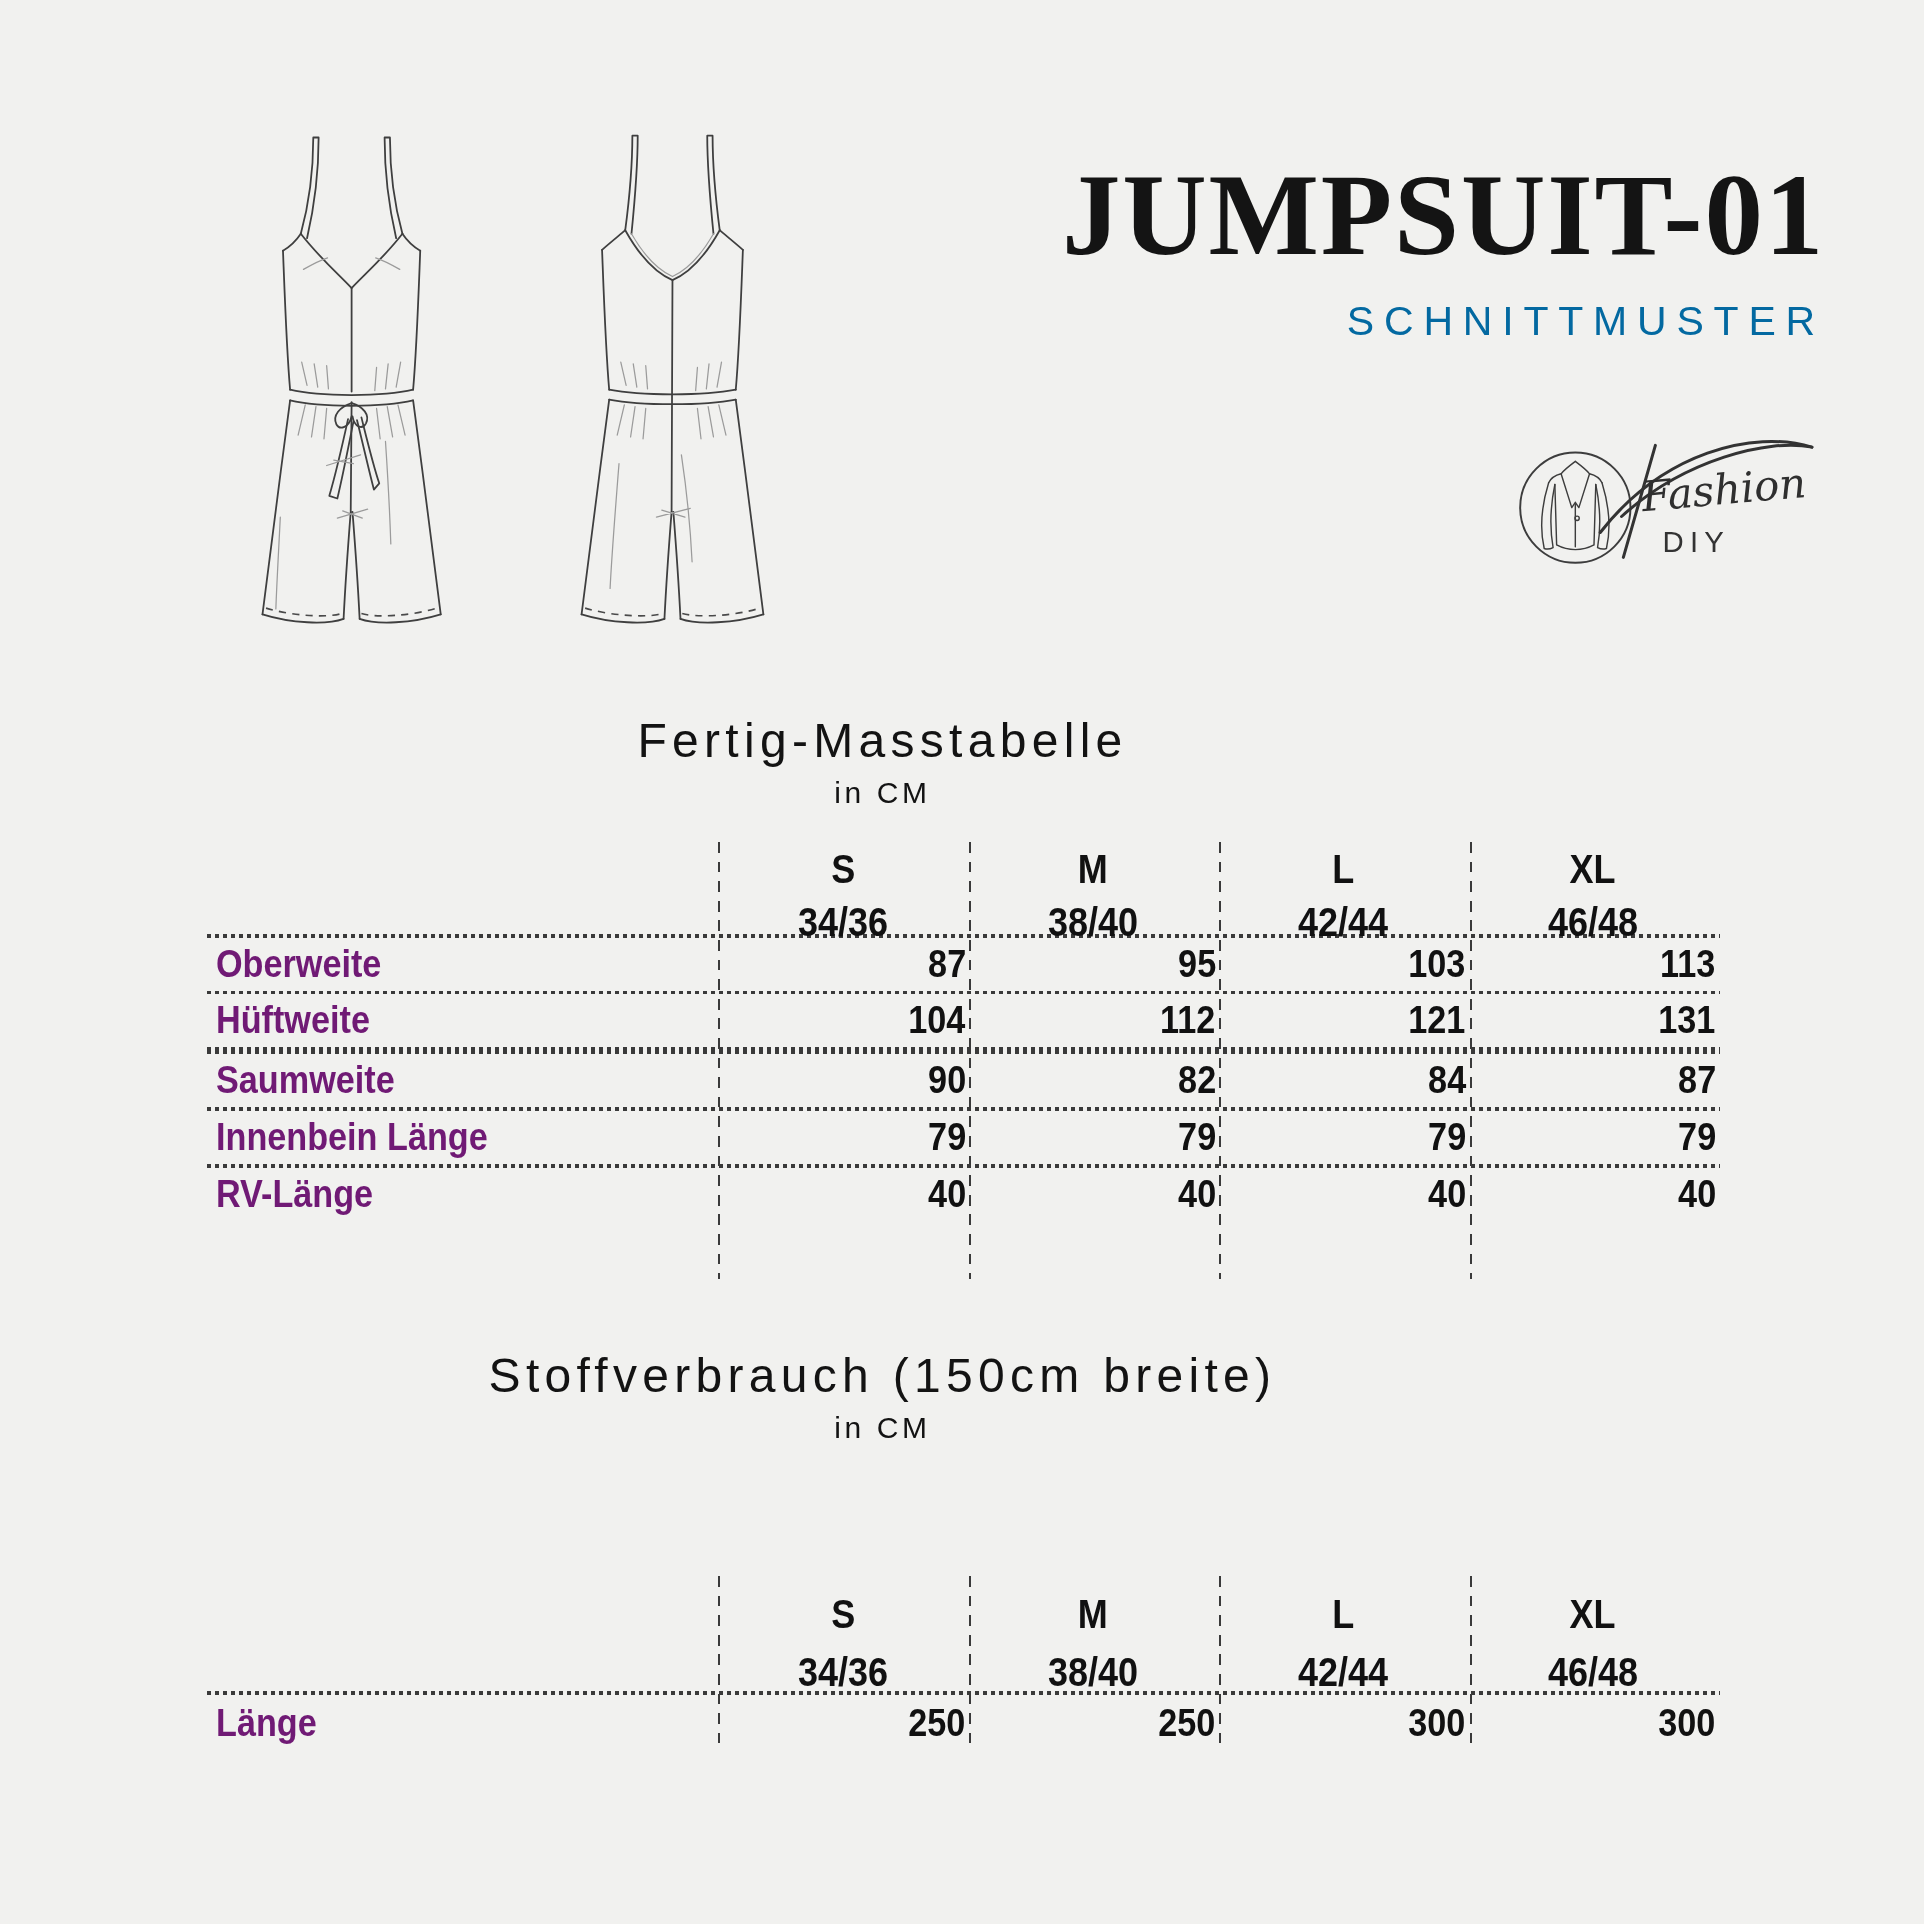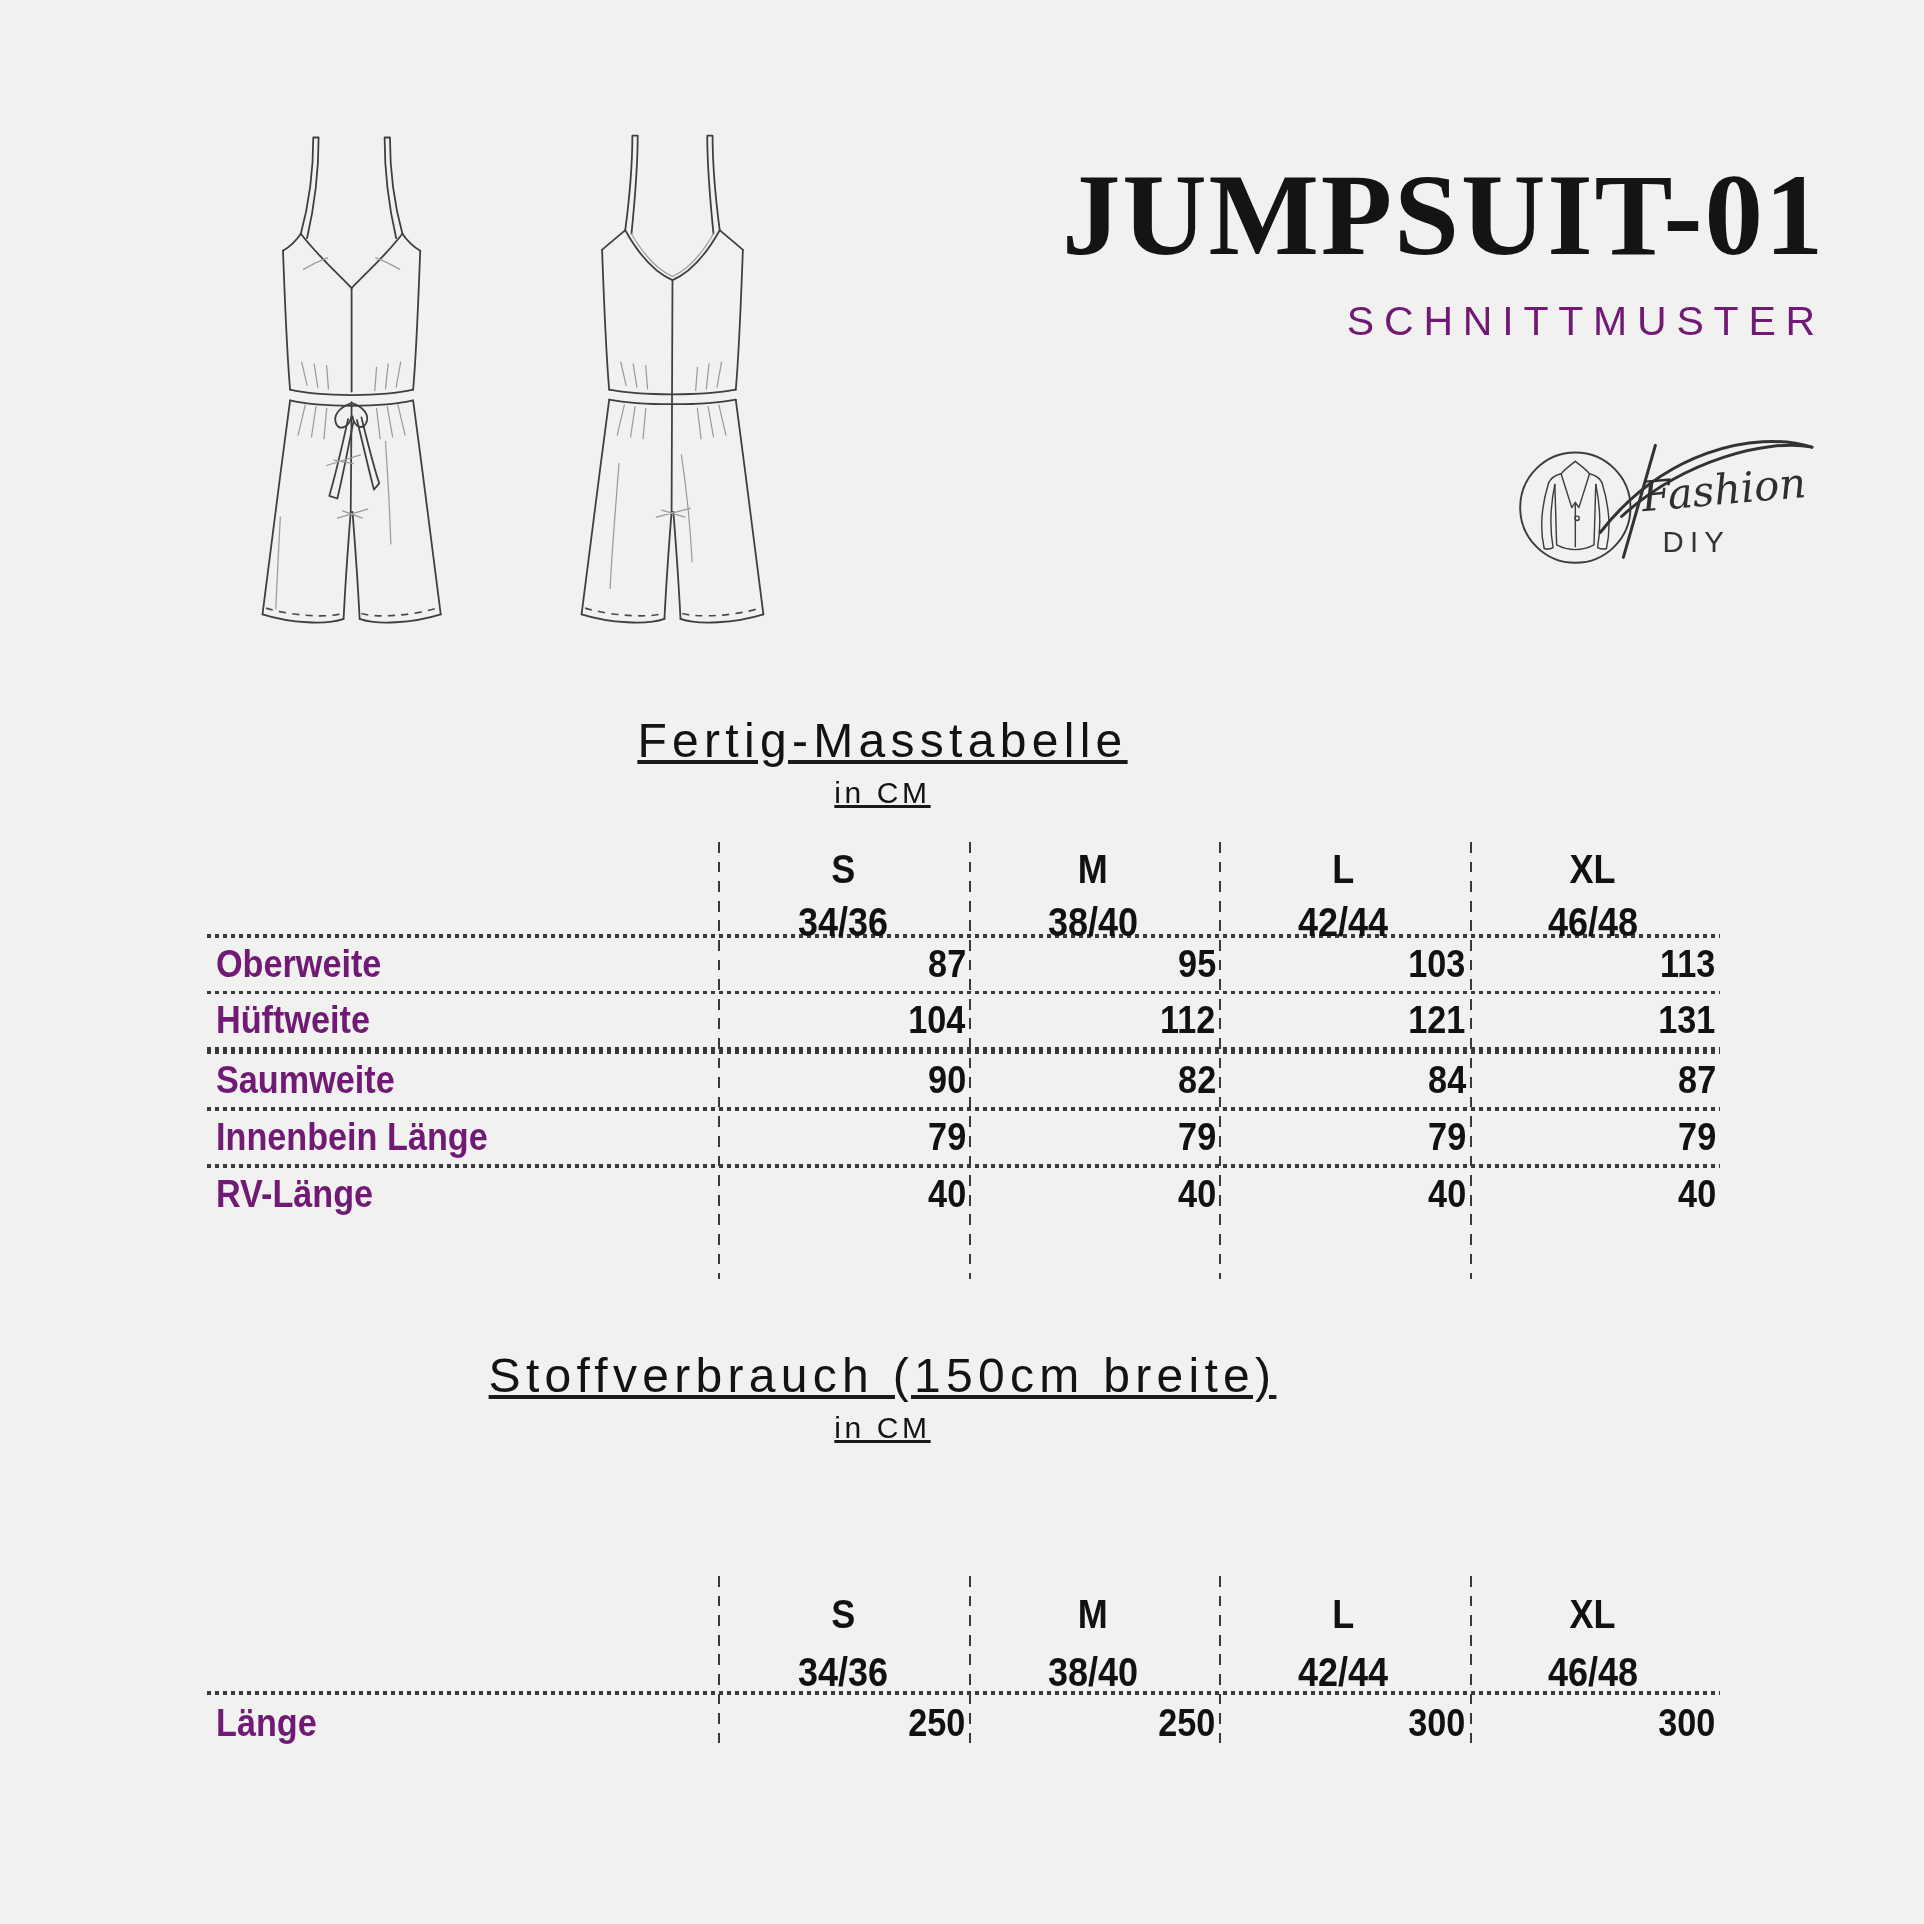--- a/index.html
+++ b/index.html
@@ -18,28 +18,28 @@
 
   
   .titleblock{position:absolute;top:147px;right:100px;text-align:right;margin-top:9px;}
   .title{
     font-family:"Liberation Serif","DejaVu Serif",serif;
     font-weight:700;font-size:117px;line-height:1.0;
     letter-spacing:1.8px;color:#141414;white-space:nowrap;
   }
   .subtitle{
     margin-top:25px;font-size:41px;font-weight:400;
-    letter-spacing:9.8px;color:#701a75;white-space:nowrap;
+    letter-spacing:9.8px;color:#0369a1;white-space:nowrap;
   }
 
   
   .brand{position:absolute;left:1513px;top:424px;width:331px;height:169px;}
 
   
-  .sec{position:absolute;left:0;width:1765px;text-align:center;text-decoration:underline;}
+  .sec{position:absolute;left:0;width:1765px;text-align:center;}
   .sec1{top:713px;}
   .sec2{top:1348px;}
   .sec-title{font-size:48px;font-weight:400;letter-spacing:5.3px;color:#131313;}
   .sec-unit{margin-top:8px;font-size:30px;font-weight:400;letter-spacing:3.6px;color:#131313;}
 
   
   .tbl{position:absolute;left:207px;width:1513px;}
   .tbl1{top:842px;height:437px;}
   .tbl2{top:1576px;height:176px;}
   .trow{

